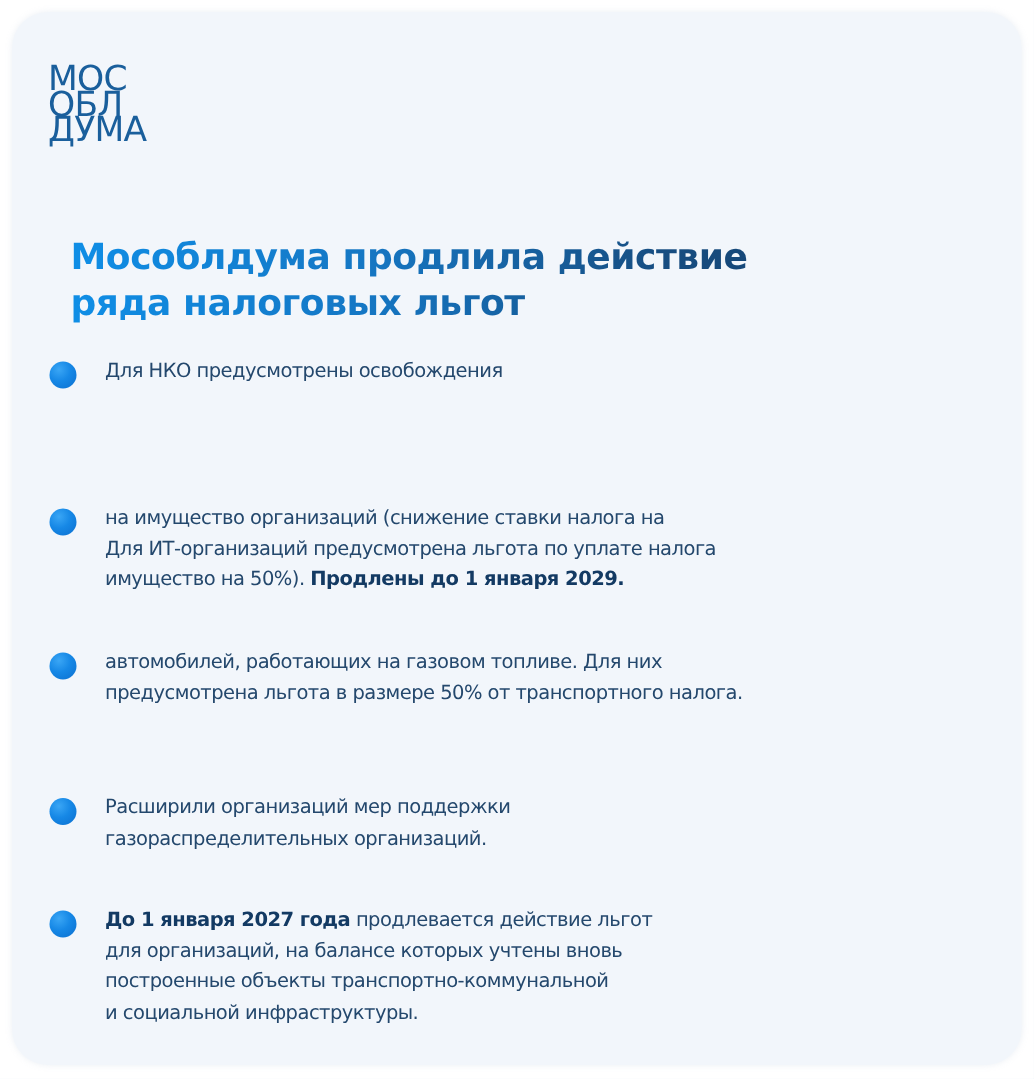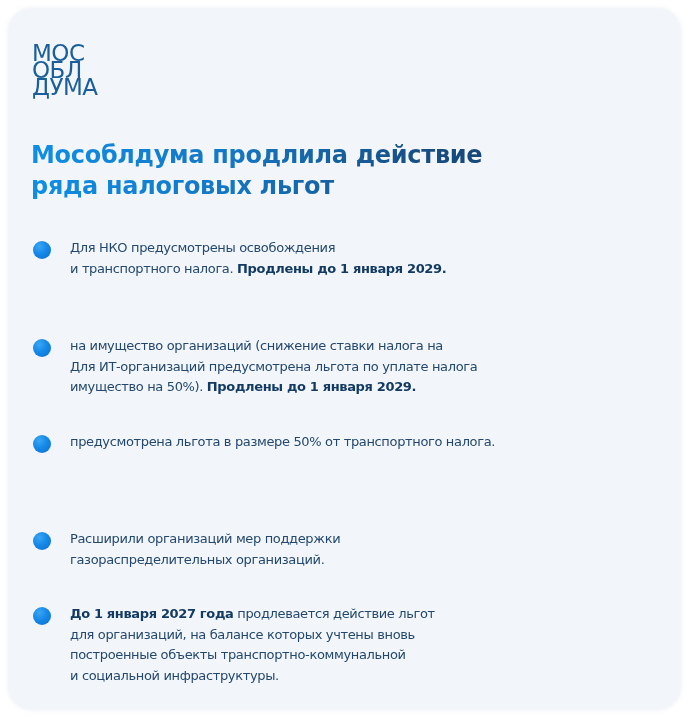--- a/index.html
+++ b/index.html
@@ -33,21 +33,21 @@
       font-size: 23px;
       line-height: 17px;
       letter-spacing: -0.5px;
       font-weight: normal;
     }
     .logo div { height: 17px; }
     .title {
       position: absolute;
       left: 31px;
       top: 140px;
-      margin: 0;
+      margin: 16px;
       font-family: "DejaVu Sans", sans-serif;
       font-weight: bold;
       font-size: 24px;
       line-height: 31px;
       letter-spacing: -0.3px;
       background: linear-gradient(90deg, #0f8ee6 0%, #1577c4 35%, #174e82 70%, #143d69 100%);
       -webkit-background-clip: text;
       background-clip: text;
       color: transparent;
       width: 560px;
@@ -106,36 +106,36 @@
   <div>Мособлдума продлила действие</div>
   <div>ряда налоговых льгот</div>
 </h1>
 
 <div class="list">
 
   <div class="item" style="top:238px;">
     <span class="bullet"></span>
     <div class="text">
       <span class="line"><span>Для НКО предусмотрены освобождения</span></span>
-      <span class="line"><span>и транспортного налога. </span><b>Продлены до 1 января 2029.</b></span>
     </div>
   </div>
 
   <div class="item" style="top:336px;">
     <span class="bullet"></span>
     <div class="text">
       <span class="line"><span>на имущество организаций (снижение ставки налога на</span></span>
       <span class="line"><span>Для ИТ-организаций предусмотрена льгота по уплате налога</span></span>
       <span class="line"><span>имущество на 50%). </span><b>Продлены до 1 января 2029.</b></span>
     </div>
   </div>
 
   <div class="item" style="top:432px;">
     <span class="bullet"></span>
     <div class="text">
+      <span class="line"><span>автомобилей, работающих на газовом топливе. Для них</span></span>
       <span class="line"><span>предусмотрена льгота в размере 50% от транспортного налога.</span></span>
     </div>
   </div>
 
   <div class="item" style="top:529px;">
     <span class="bullet"></span>
     <div class="text">
       <span class="line"><span>Расширили организаций мер поддержки</span></span>
       <span class="line"><span>газораспределительных организаций.</span></span>
     </div>

